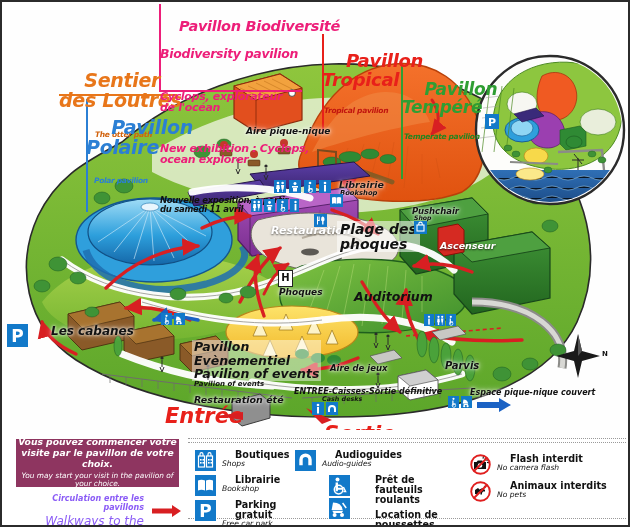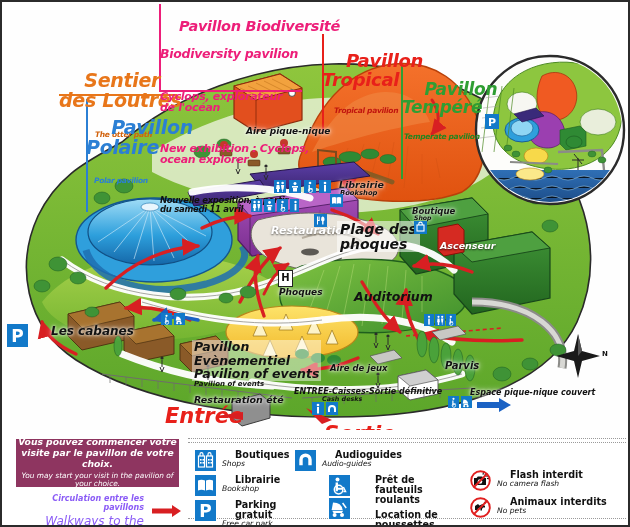--- a/index.html
+++ b/index.html
@@ -20,21 +20,21 @@
 
   .c-otter{left:57px;top:50px;color:#e8761a;font-size:19px;}
   .c-otter .s{font-size:7.5px;color:#d1620d;display:block;margin-top:1px;margin-left:36px;}
   .c-polar{left:84px;top:97px;color:#2b7fd4;font-size:19px;}
   .c-polar .s{font-size:7.5px;color:#2b7fd4;display:block;margin-top:0px;margin-left:8px;}
   .c-bio{left:158px;top:2px;color:#ed1e79;font-size:14.5px;}
   .c-bio .l2{font-size:12.5px;display:block;}
   .c-bio .l3{font-size:11px;display:block;}
   .c-bio .black{color:#111;font-size:8.5px;display:block;line-height:1.12;margin-top:1px;}
   .c-trop{left:320px;top:32px;color:#e8201a;font-size:18px;}
-  .c-trop .s{font-size:7.5px;color:#c1150f;display:block;margin-left:12px;}
+  .c-trop .s{font-size:7.5px;color:#c1150f;display:block;margin-left:2px;}
   .c-temp{left:400px;top:62px;color:#2f9e33;font-size:17px;}
   .c-temp .s{font-size:7.5px;color:#24851f;display:block;margin-left:2px;}
 
   
   .leader{position:absolute;background:#e8761a;}
 
   
   .m{position:absolute;font-style:italic;font-weight:bold;white-space:pre;}
   .m.dark{color:#121212;}
   .m.white{color:#fff;}
@@ -538,21 +538,21 @@
 
   <div class="m dark shadowtxt" style="left:337px;top:177px;font-size:9.5px;">Librairie</div>
   <div class="m dark shadowtxt" style="left:338px;top:187px;font-size:6.8px;">Bookshop</div>
 
   <div class="m white" style="left:269px;top:222px;font-size:11px;text-shadow:0 1px 2px rgba(0,0,0,.6);">Restauration</div>
 
   <div class="m dark" style="left:335px;top:219px;font-size:14px;line-height:1.05;
               background:rgba(255,255,255,.55);padding:1px 3px;">Plage des
 phoques</div>
 
-  <div class="m dark shadowtxt" style="left:410px;top:204px;font-size:8.5px;">Boutique</div>
+  <div class="m dark shadowtxt" style="left:410px;top:204px;font-size:8.5px;">Pushchair</div>
   <div class="m dark shadowtxt" style="left:412px;top:212px;font-size:6.2px;">Shop</div>
 
   <div class="m white" style="left:438px;top:238px;font-size:9.5px;text-shadow:0 1px 2px rgba(0,0,0,.7);">Ascenseur</div>
 
   <div class="m dark shadowtxt" style="left:277px;top:285px;font-size:9px;">Phoques</div>
 
   <div class="m dark" style="left:352px;top:287px;font-size:12.5px;">Auditorium</div>
 
   <div class="m dark shadowtxt" style="left:49px;top:322px;font-size:12px;">Les cabanes</div>
 
@@ -885,21 +885,21 @@
           </div>
         </div>
         <div class="legtxt">
           <div class="fr">Prêt de fauteuils roulants</div>
           <div class="fr" style="margin-top:5px;">Location de poussettes</div>
           <div class="en">Pushchair and wheelchair rental</div>
         </div>
       </div>
     </div>
 
-    <div class="legcol" style="left:468px;top:40px;width:150px;">
+    <div class="legcol" style="left:468px;top:24px;width:150px;">
       <div class="legitem" style="margin-bottom:6px;">
         <div class="legicon none">
           <svg width="21" height="21" viewBox="0 0 21 21">
             <g fill="#111">
               <path d="M4,8 h2.6 l1.2,-1.6 h4.4 L13.4,8 H16 v7 H4 z"></path>
             </g>
             <circle cx="10" cy="11.5" r="2.3" fill="#fff"></circle>
             <g stroke="#111" stroke-width="1.1">
               <path d="M14.5,5.5 l1.6,-2"></path>
                 <path d="M16.4,6.6 l2.4,-1"></path>

